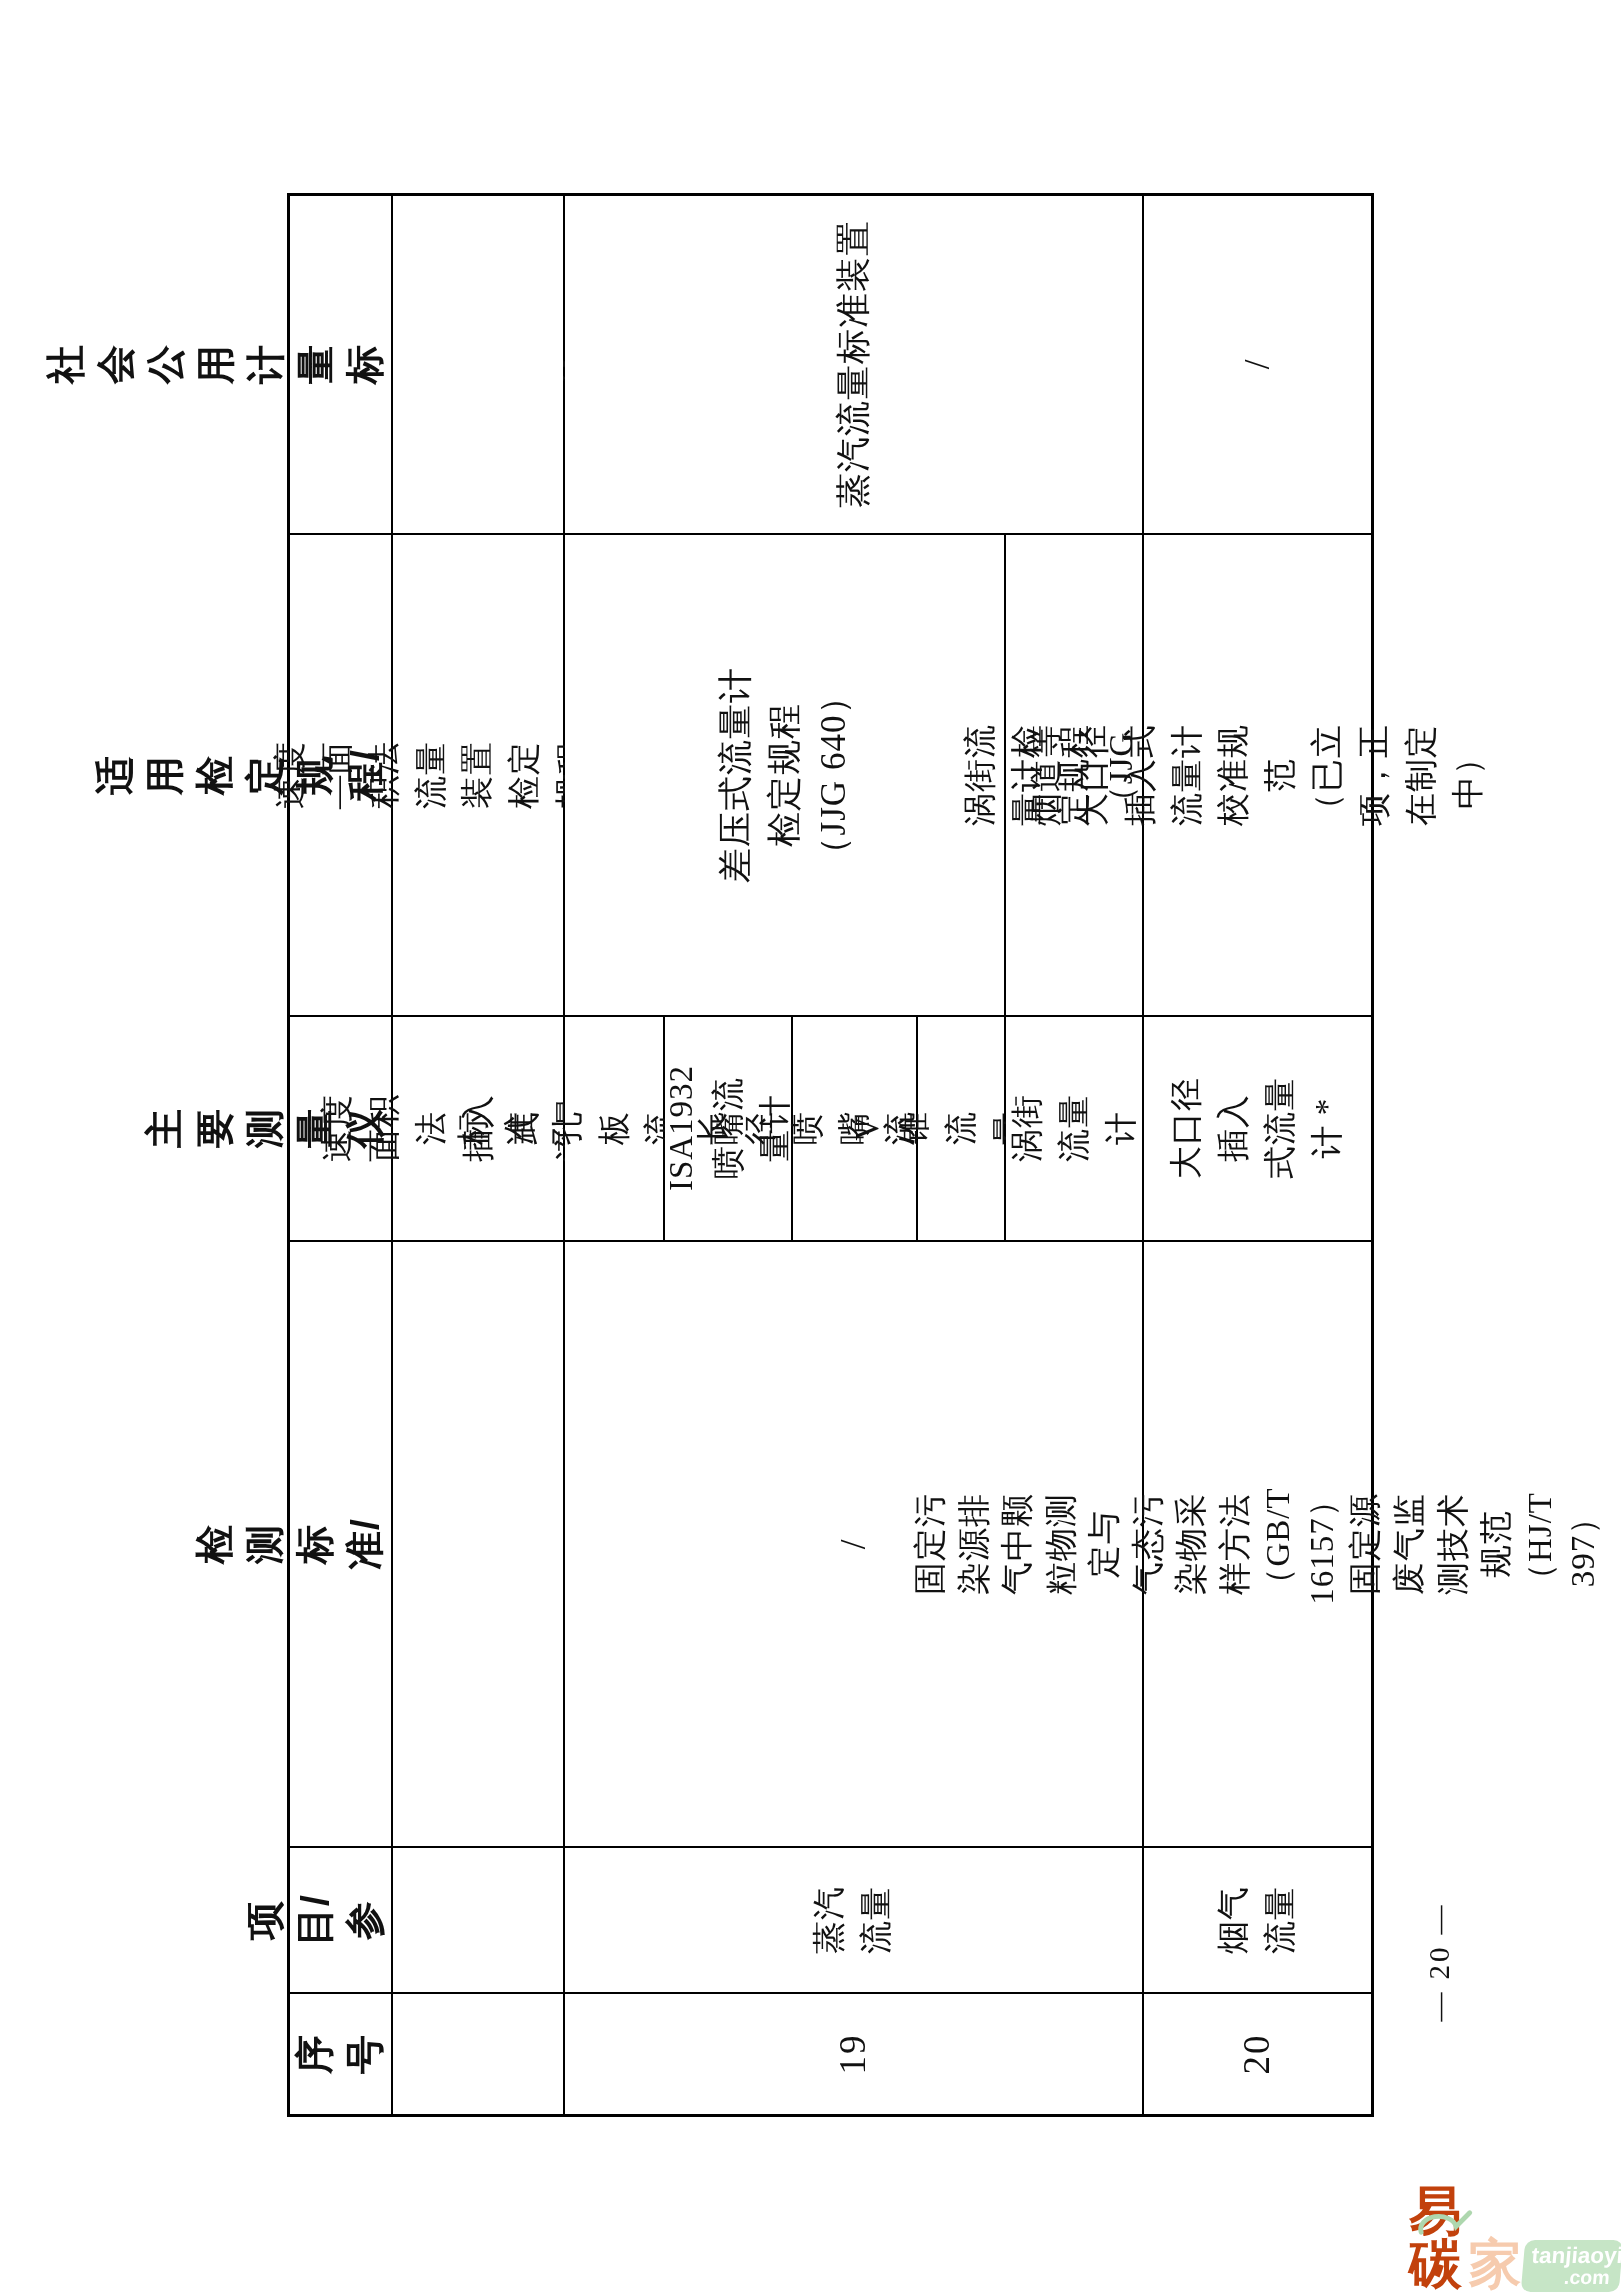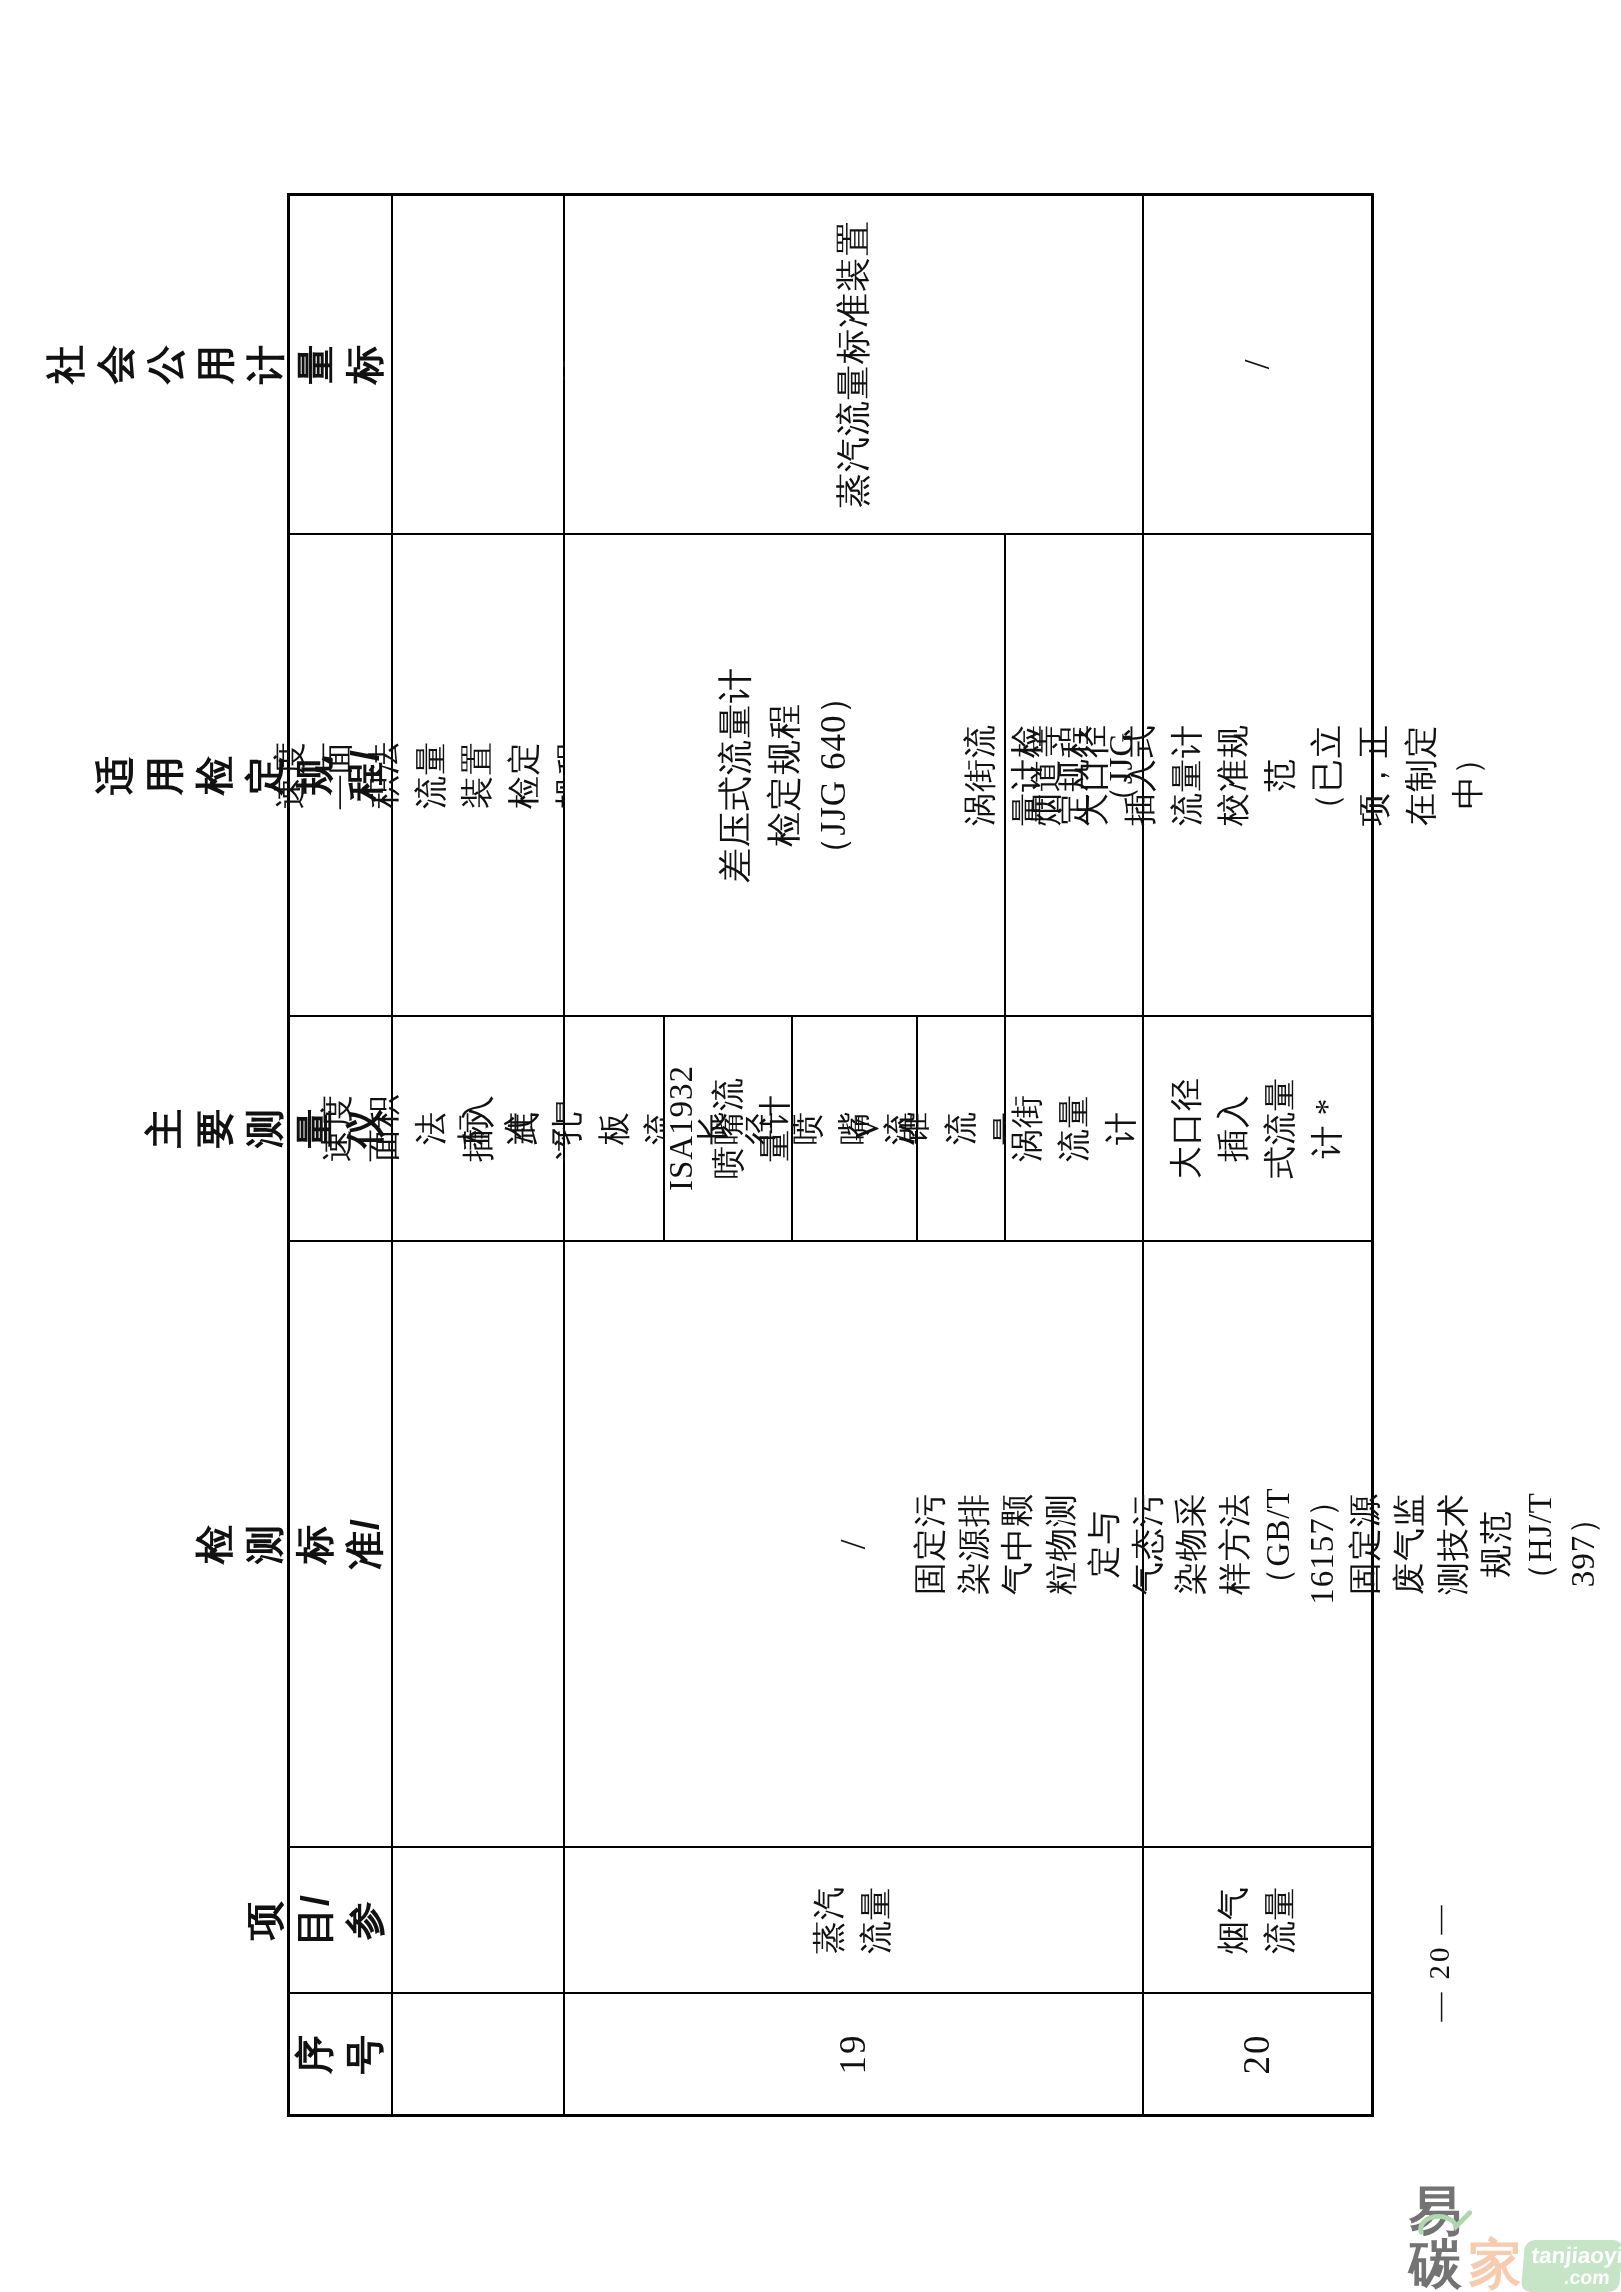--- a/index.html
+++ b/index.html
@@ -236,20 +236,20 @@
   </tr>
 </tbody>
   </table>
 
 <div class="page-num">— 20 —</div>
 
 <div class="watermark">
   <svg class="wm-swoosh" width="61" height="33" viewBox="0 0 62 34">
     <path d="M8 26 A 18 13 0 1 1 44 20 L 58 6" fill="none" stroke="#aed7ae" stroke-width="5" stroke-linecap="round"></path>
   </svg>
-  <span class="wm-green" style="color: #737373;">易碳</span>
+  <span class="wm-green" style="color: #c2410c;">易碳</span>
   <span class="wm-orange" style="color: rgb(246, 203, 174);">家</span>
   <span class="wm-box" style="background: rgb(198, 229, 198);">
     <span class="wm-domain">tanjiaoyi</span>
     <span class="wm-tld">.com</span>
   </span>
 </div>
 
 
 </body></html>

